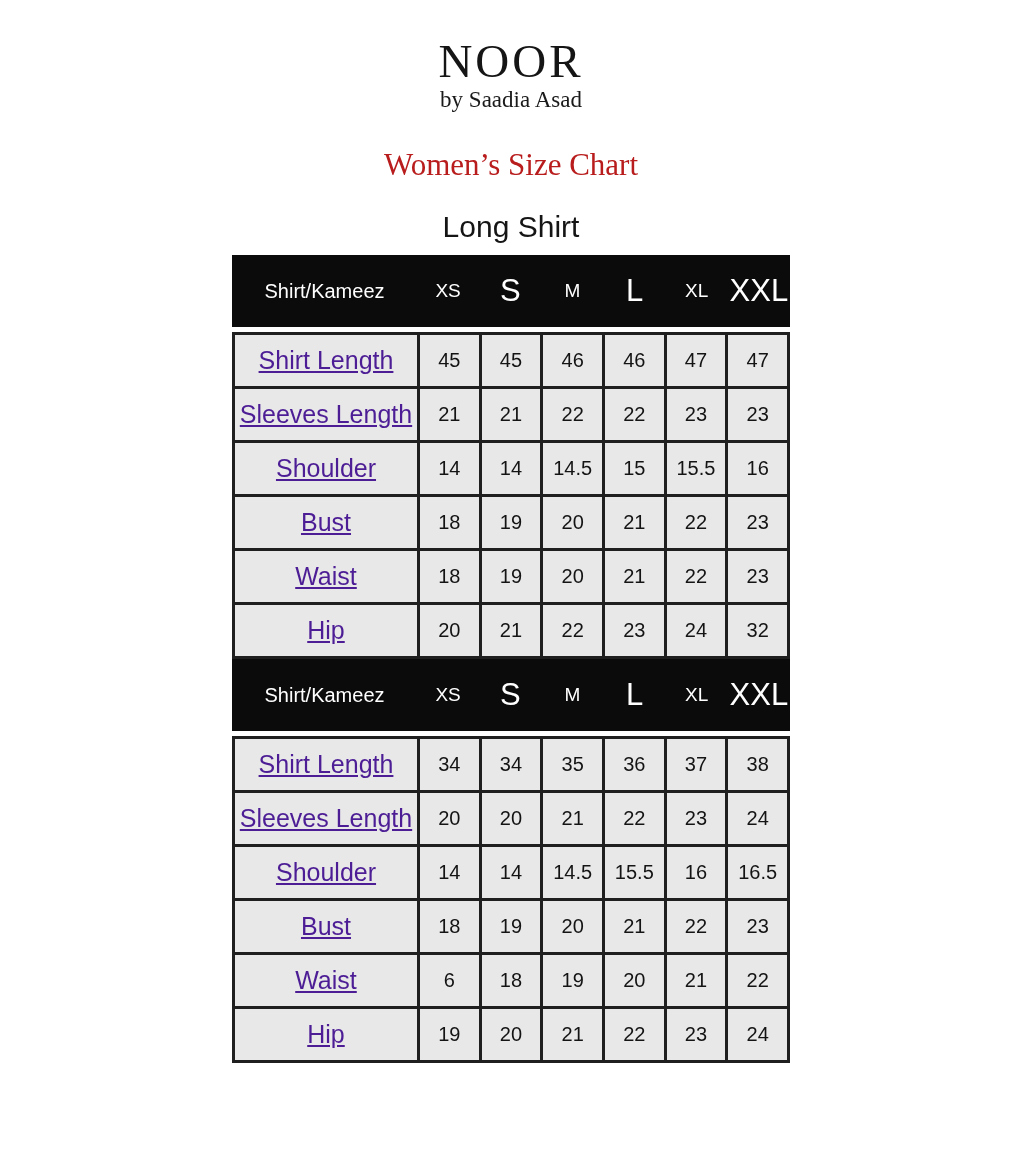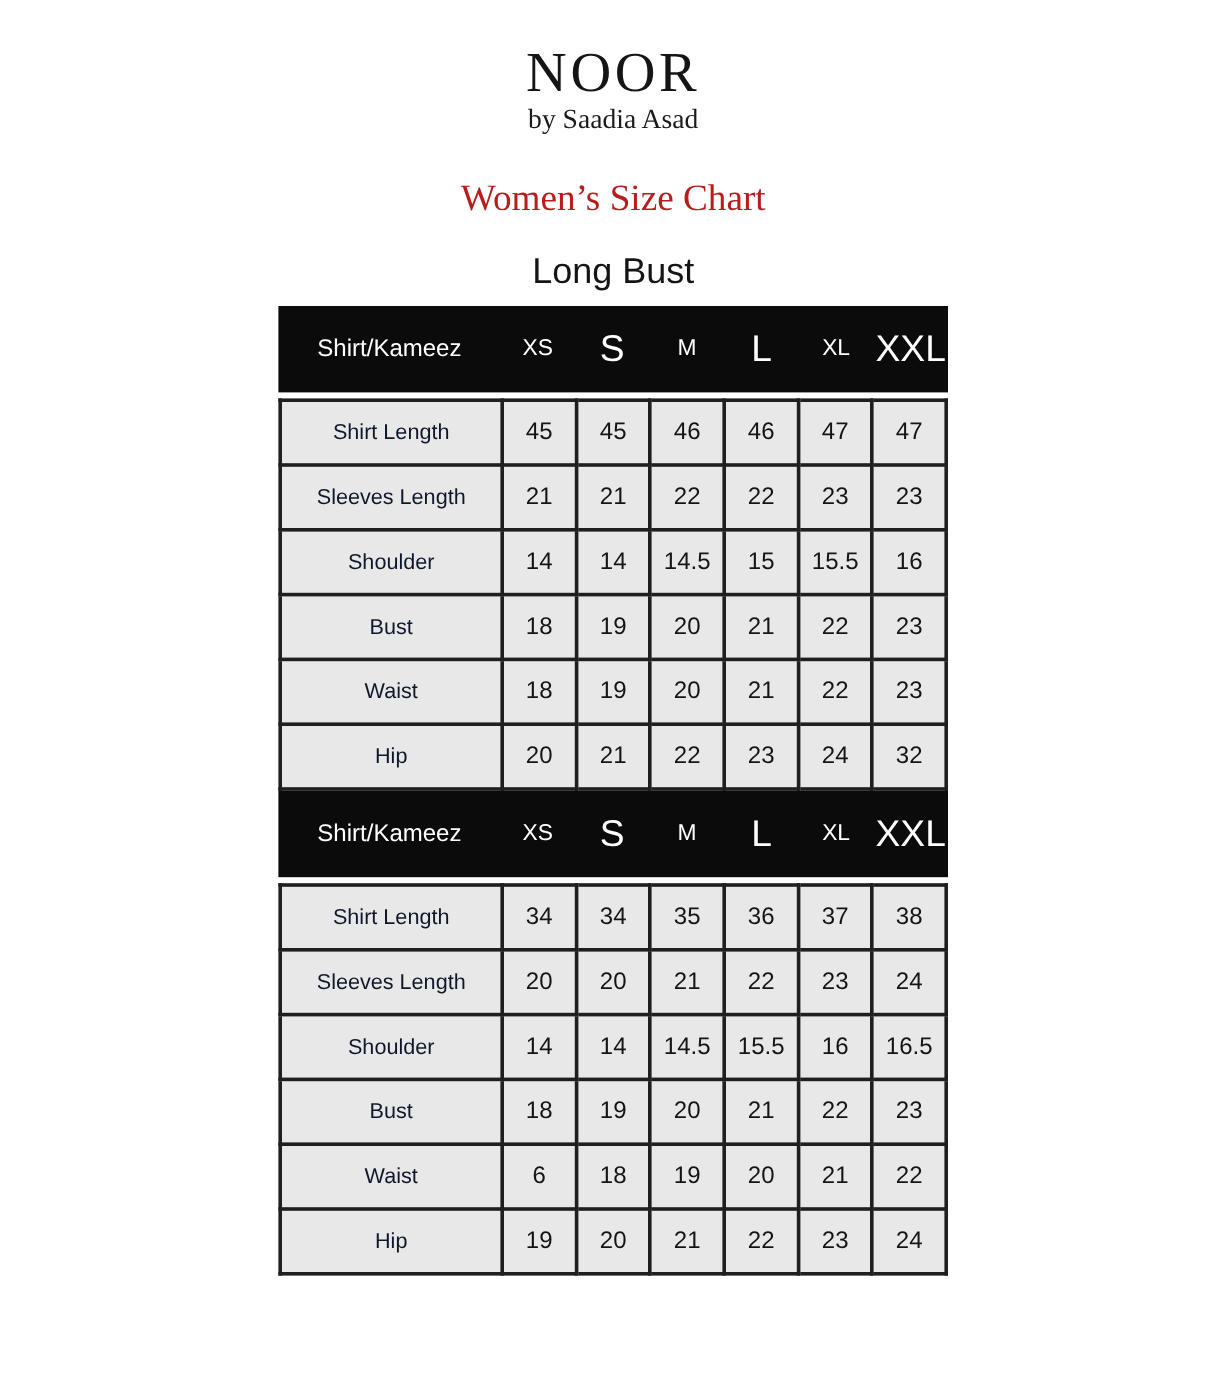--- a/index.html
+++ b/index.html
@@ -81,42 +81,43 @@
   .body-table th, .body-table td {
     border: 3px solid #1f1f1f;
     background: #e8e8e8;
     height: 51px;
     text-align: center;
     vertical-align: middle;
     padding: 0;
   }
   .body-table th {
     font-weight: 400;
-    font-size: 18px;
-    color: #0f172a;
+    font-size: 25px;
+    color: #4c1d95;
+    text-decoration: underline;
   }
   .body-table td {
     font-size: 20px;
     color: #141414;
   }
 </style>
 </head>
 <body>
 
 <div class="page">
   <div class="brand">
     <div class="brand-name">NOOR</div>
     <div class="brand-tagline">by Saadia Asad</div>
   </div>
 
   <h1 class="page-title">Women’s Size Chart</h1>
 
   <div id="tables-root">
       <section class="chart-section">
-        <h2 class="table-title">Long Bust</h2>
+        <h2 class="table-title">Long Shirt</h2>
         <div class="chart">
           <div class="head-row">
             <div class="head-cell">Shirt/Kameez</div>
             <div class="head-cell">XS</div>
             <div class="head-cell">S</div>
             <div class="head-cell">M</div>
             <div class="head-cell">L</div>
             <div class="head-cell">XL</div>
             <div class="head-cell">XXL</div>
           </div>

